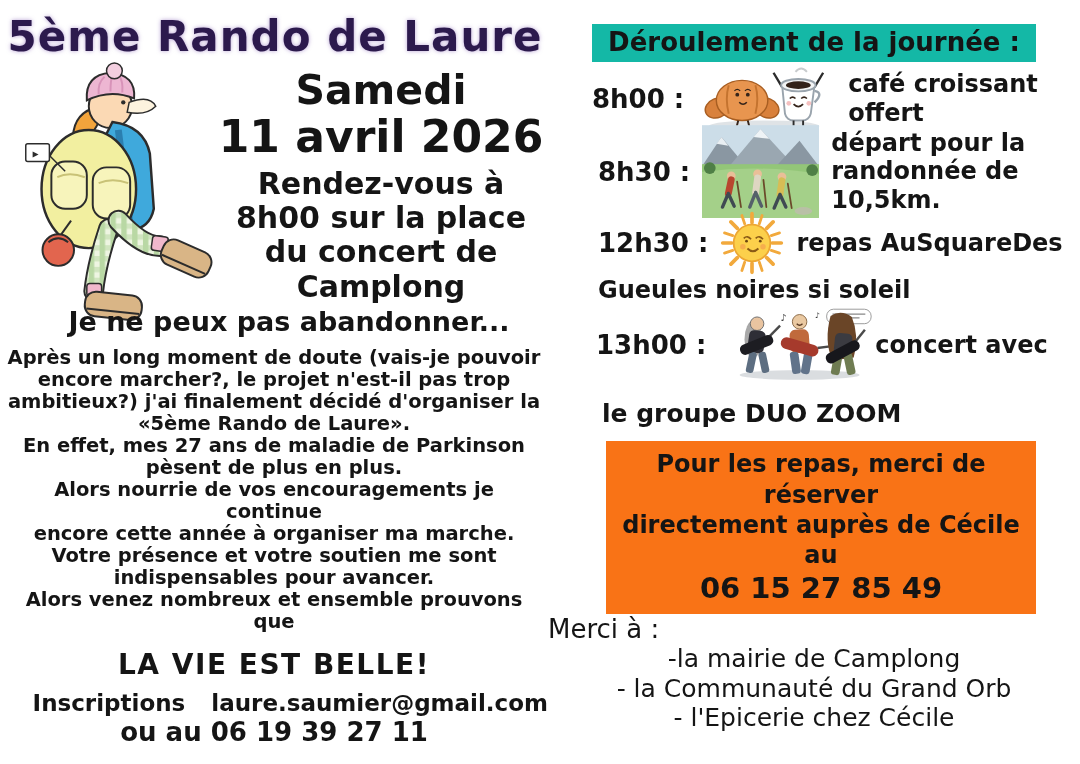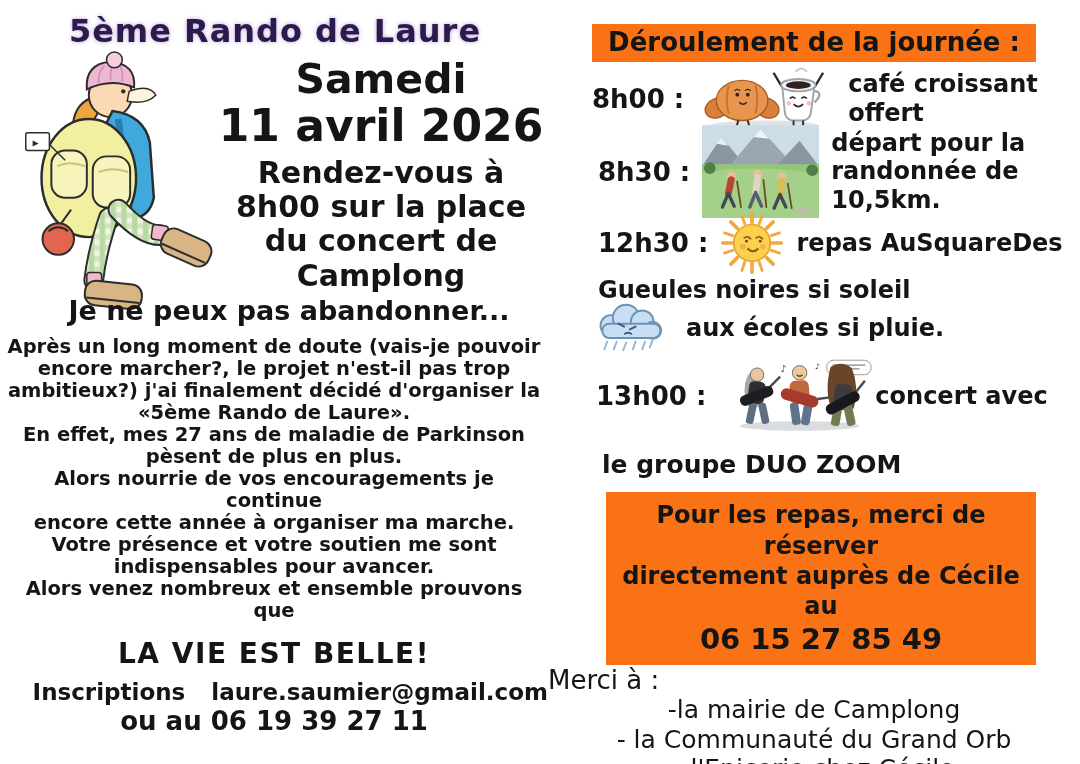--- a/index.html
+++ b/index.html
@@ -7,40 +7,40 @@
     width:1080px;height:764px;background:#ffffff;overflow:hidden;
     font-family:"DejaVu Sans", sans-serif;color:#151515;
   }
   .page{display:flex;width:1080px;height:764px;}
   .left{width:548px;position:relative;}
   .right{width:532px;position:relative;}
 
   
   .title{
     margin:12px 0 0 2px;text-align:center;
-    font-size:32px;font-weight:800;letter-spacing:1px;
+    font-size:42px;font-weight:800;letter-spacing:1px;
     color:#2c1a4d;text-shadow:0 0 4px rgba(124,86,176,.55);
     white-space:nowrap;
   }
   .hero{display:flex;align-items:flex-start;}
   .hiker-wrap{width:212px;flex:none;margin-left:2px;}
   .date-block{flex:1;text-align:center;padding-top:8px;font-weight:800;line-height:1.06;}
   .samedi{font-size:41px;}
   .dateline{font-size:44px;margin-top:2px;}
   .meet{font-size:30px;line-height:1.14;margin-top:6px;font-weight:700;}
   .slogan{text-align:center;font-size:27px;font-weight:700;margin:-16px 0 0 30px;}
   .para{text-align:center;font-size:19.5px;font-weight:600;line-height:1.13;margin-top:10px;padding:0 4px;}
   .life{text-align:center;font-size:28px;font-weight:800;margin-top:15px;letter-spacing:1.5px;}
   .insc{text-align:right;font-size:23px;font-weight:700;margin-top:9px;}
   .insc .gap{display:inline-block;width:26px;}
   .phone{text-align:center;font-size:26px;font-weight:800;margin-top:1px;}
 
   
   .r-header{
-    background:#f97316;width:max-content;margin:24px auto 0;
+    background:#14b8a6;width:max-content;margin:24px auto 0;
     padding:3px 16px 5px;font-size:26px;font-weight:800;
   }
   .srow{display:flex;align-items:center;}
   .time{font-size:26px;font-weight:700;white-space:nowrap;}
   .stext{font-size:24px;font-weight:700;line-height:1.18;}
   .row-coffee{margin:2px 0 0 44px;}
   .row-coffee .icon{margin-left:18px;}
   .row-coffee .stext{margin-left:22px;}
   .row-hike{margin:-8px 0 0 50px;}
   .row-hike .icon{margin-left:12px;}
@@ -249,39 +249,20 @@
           <circle cx="30" cy="34" r="1.5" fill="#6b4410"></circle>
             <circle cx="45" cy="34" r="1.5" fill="#6b4410"></circle>
           <path d="M31 42 q6 6 12 0" fill="none" stroke="#8a5a16" stroke-width="2"></path>
           <circle cx="26" cy="40" r="3" fill="#f49f4f" opacity=".7"></circle>
             <circle cx="48" cy="40" r="3" fill="#f49f4f" opacity=".7"></circle>
         </svg>
       </span>
       <span class="stext">repas AuSquareDes Gueules noires si soleil</span>
     </div>
 
-    <div class="srow row-rain">
-      <span class="icon">
-        <svg viewBox="0 0 80 58" width="76" height="55">
-          <g fill="#c8def2" stroke="#6d92b6" stroke-width="2">
-            <circle cx="22" cy="27" r="11"></circle>
-            <circle cx="38" cy="19" r="14"></circle>
-            <circle cx="55" cy="23" r="12"></circle>
-            <circle cx="66" cy="32" r="9"></circle>
-            <rect x="13" y="25" width="61" height="15" rx="7"></rect>
-          </g>
-          <path d="M30 25 l6 3 M48 28 l-6 3" stroke="#3c5a78" stroke-width="2" stroke-linecap="round"></path>
-          <path d="M36 36 q4 -3 8 0" fill="none" stroke="#3c5a78" stroke-width="2"></path>
-          <g stroke="#8fb6da" stroke-width="2" stroke-linecap="round">
-            <path d="M18 44 l-3 8 M28 44 l-3 8 M38 45 l-3 8 M48 44 l-3 8 M58 44 l-3 8 M66 42 l-3 8"></path>
-          </g>
-        </svg>
-      </span>
-      <span class="stext">aux écoles si pluie.</span>
-    </div>
 
     <div class="srow row-band">
       <span class="time">13h00 :</span>
       <span class="icon">
         <svg viewBox="0 0 150 75" width="145" height="73">
           <ellipse cx="72" cy="69" rx="62" ry="5" fill="#dadde0"></ellipse>
           <rect x="100" y="1" width="46" height="15" rx="7" fill="#ffffff" stroke="#999999" stroke-width="1"></rect>
           <path d="M106 6 h34 M106 10 h28" stroke="#888888" stroke-width="1.2"></path>
           <text x="52" y="13" font-size="10" fill="#3a3a3a">♪</text>
           <text x="88" y="10" font-size="8" fill="#3a3a3a">♪</text>

